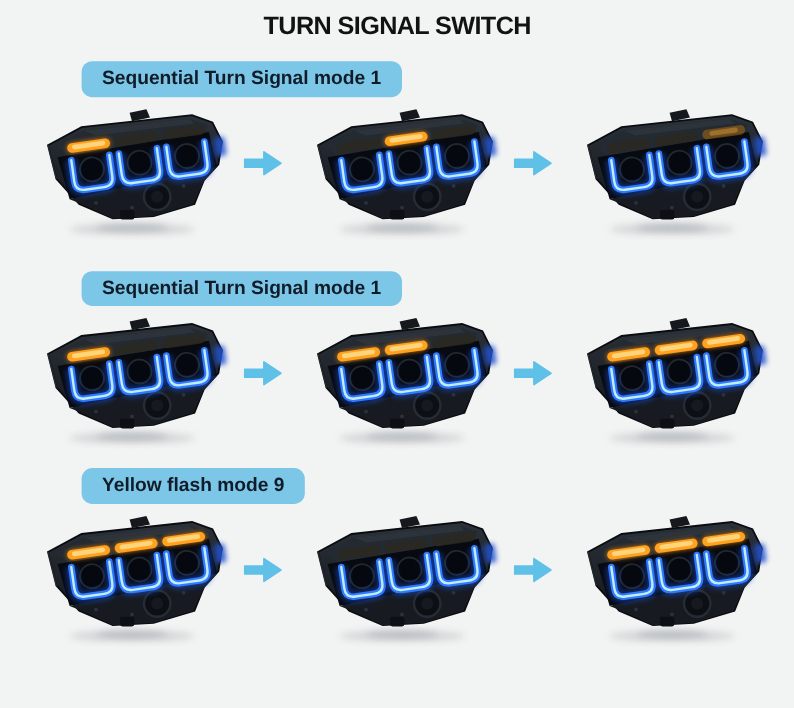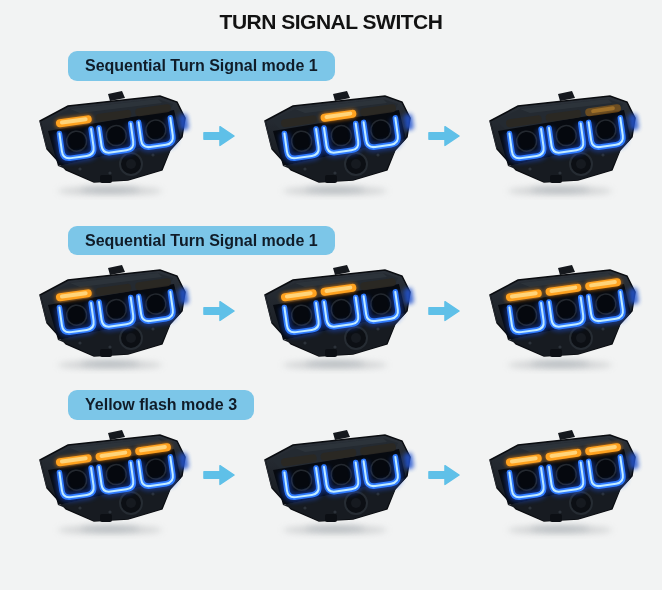--- a/index.html
+++ b/index.html
@@ -371,21 +371,21 @@
                 <path d="M44,-4 L44,14 Q44,22 52,22 L68,22 Q76,22 76,14 L76,-4" fill="none" stroke="#2f7bff" stroke-width="5.5" stroke-linecap="round"></path>
                 <path d="M44,-4 L44,14 Q44,22 52,22 L68,22 Q76,22 76,14 L76,-4" fill="none" stroke="#c2ecff" stroke-width="2" stroke-linecap="round"></path>
                 <circle cx="100" cy="6" r="10" fill="#05080e" stroke="#272c33" stroke-width="1.5" opacity="0.9"></circle>
                 <path d="M84,-4 L84,14 Q84,22 92,22 L108,22 Q116,22 116,14 L116,-4" fill="none" stroke="#1d55e8" stroke-width="10" opacity="0.45" filter="url(#fglowm1s2)"></path>
                 <path d="M84,-4 L84,14 Q84,22 92,22 L108,22 Q116,22 116,14 L116,-4" fill="none" stroke="#2f7bff" stroke-width="5.5" stroke-linecap="round"></path>
                 <path d="M84,-4 L84,14 Q84,22 92,22 L108,22 Q116,22 116,14 L116,-4" fill="none" stroke="#c2ecff" stroke-width="2" stroke-linecap="round"></path>
               </g>
             </svg>
           </div>
         </div></section>
-      <section class="mode-section"><div class="badge"><span>Yellow flash mode 3</span></div><div class="lamp-row">
+      <section class="mode-section"><div class="badge"><span>Yellow flash mode 9</span></div><div class="lamp-row">
           <div class="lamp">
             <svg viewBox="0 0 192 115" xmlns="http://www.w3.org/2000/svg">
               <defs>
                 <filter id="fglowm2s0" x="-60%" y="-60%" width="220%" height="220%">
                   <feGaussianBlur stdDeviation="2.2"></feGaussianBlur>
                 </filter>
                 <filter id="fsoftm2s0" x="-60%" y="-60%" width="220%" height="220%">
                   <feGaussianBlur stdDeviation="3"></feGaussianBlur>
                 </filter>
                 <linearGradient id="gBodym2s0" x1="0" y1="0" x2="0" y2="1">

